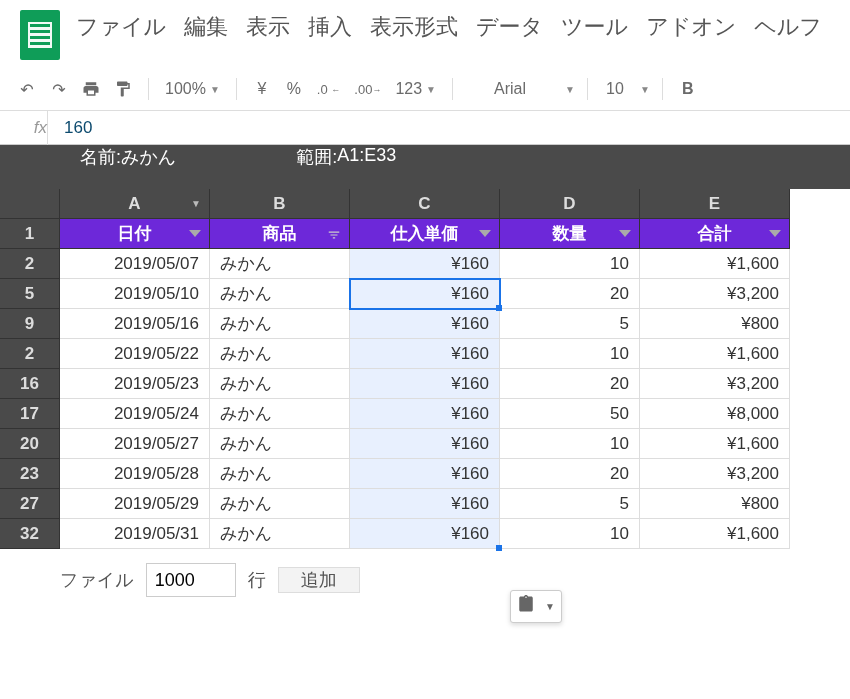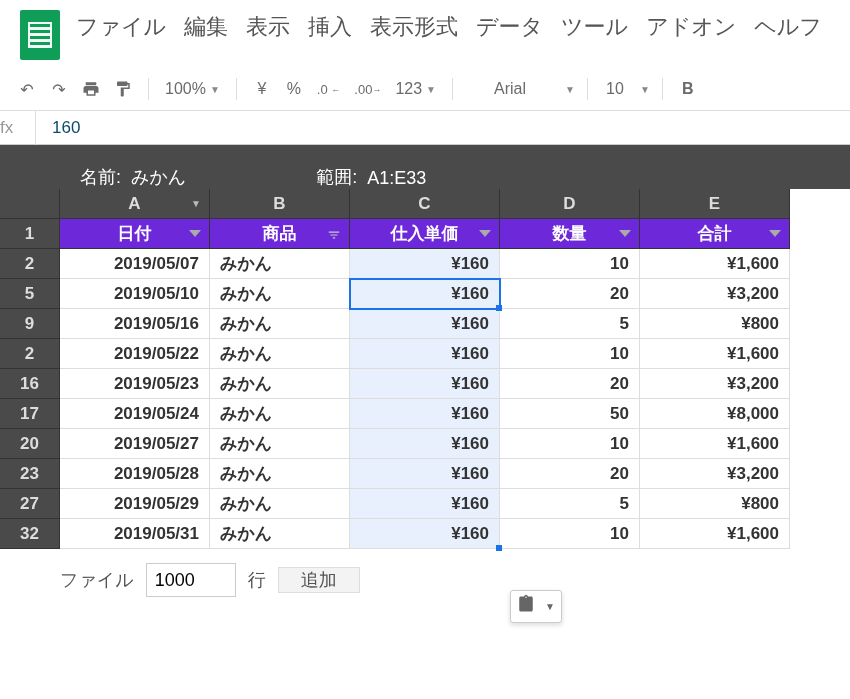--- a/index.html
+++ b/index.html
@@ -80,33 +80,33 @@
 
     
     .formula-bar {
       display: flex;
       align-items: center;
       border-bottom: 1px solid #ccc;
       height: 34px;
       font-size: 17px;
       color: #555;
     }
-    .fx { width: 36px; color: #999; text-align: left; border-right: 1px solid #ddd; line-height: 34px; }
+    .fx { width: 48px; font-style: italic; color: #999; text-align: right; border-right: 1px solid #ddd; line-height: 34px; }
     .formula-input { flex: 1; padding: 0 16px; border: none; outline: none; font-size: 17px; color: #0c4a6e; height: 100%; }
 
     
     .filter-bar {
       background: #4a4a4a;
       color: #fff;
       height: 44px;
       display: flex;
-      align-items: flex-end;
+      align-items: flex-start;
       padding: 0 20px 0 80px;
       font-size: 18px;
-      gap: 10px;
+      gap: 0;
     }
     .filter-bar .label { font-weight: 500; }
     .filter-bar .val { margin-right: 120px; }
 
     
     .sheet {
       display: grid;
       grid-template-columns: 60px 150px 140px 150px 140px 150px;
     }
     .col-letter, .row-num, .col-header, .cell {
@@ -165,21 +165,20 @@
       width: 14px; height: 14px;
       background: none;
     }
     .filter-icon.funnel svg { width: 14px; height: 14px; }
 
     .cell {
       height: 30px;
       padding: 0 10px;
       background: #fff;
       color: #333;
-      font-weight: bold;
     }
     .cell.right { justify-content: flex-end; }
     .cell.left { justify-content: flex-start; }
     .cell.hl { background: #e8f0fe; }
     .cell.active {
       outline: 2px solid #1a73e8;
       outline-offset: -1px;
       z-index: 2;
       position: relative;
     }

